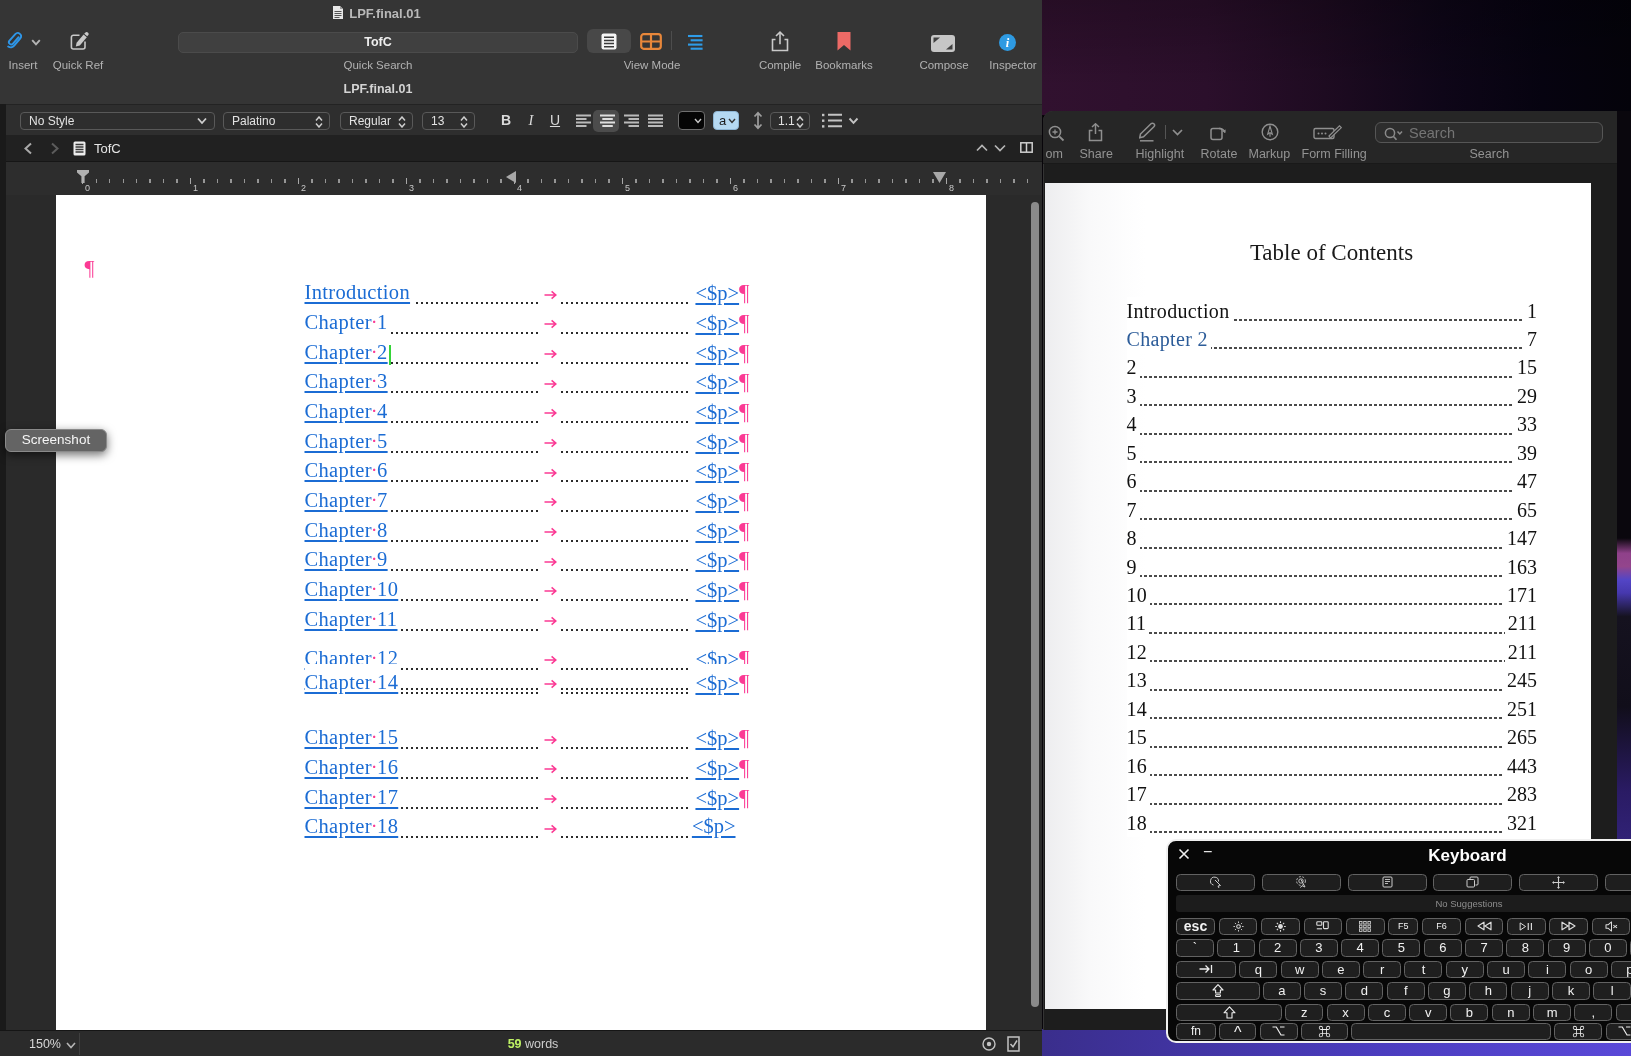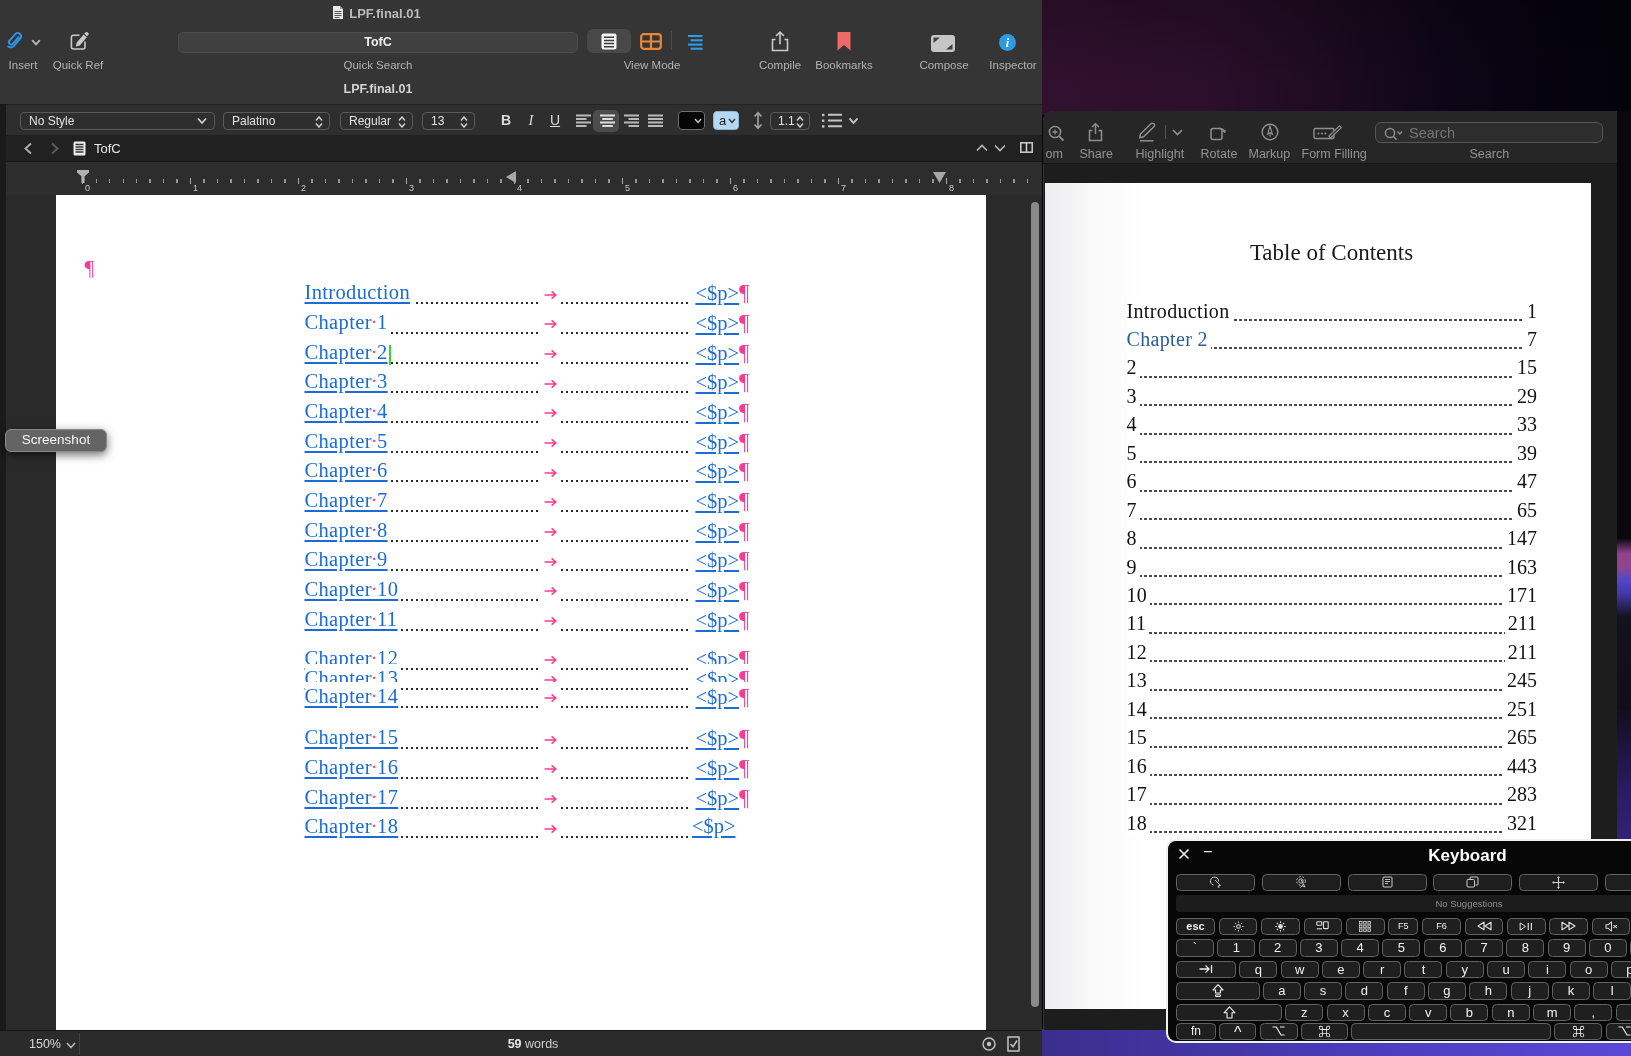--- a/index.html
+++ b/index.html
@@ -329,21 +329,21 @@
 <div class="row" style="top:449px"><span class="dots"></span><span class="txt">Chapter<span class="pink">·</span>12</span><span class="arr">
               <svg width="13" height="10" viewBox="0 0 13 10">
                 <path d="M0.5 5 h11 M7.6 1.4 L11.8 5 L7.6 8.6" fill="none" stroke="#fb3a94" stroke-width="1.55"></path>
               </svg>
             </span><span class="rg"><span class="p">&lt;$p&gt;</span><span class="pink">¶</span></span></div>
 <div class="row" style="top:469.0px"><span class="dots"></span><span class="txt">Chapter<span class="pink">·</span>13</span><span class="arr">
               <svg width="13" height="10" viewBox="0 0 13 10">
                 <path d="M0.5 5 h11 M7.6 1.4 L11.8 5 L7.6 8.6" fill="none" stroke="#fb3a94" stroke-width="1.55"></path>
               </svg>
             </span><span class="rg"><span class="p">&lt;$p&gt;</span><span class="pink">¶</span></span></div>
-<div class="row" style="top:487px"><span class="dots"></span><span class="txt">Chapter<span class="pink">·</span>14</span><span class="arr">
+<div class="row" style="top:473px"><span class="dots"></span><span class="txt">Chapter<span class="pink">·</span>14</span><span class="arr">
               <svg width="13" height="10" viewBox="0 0 13 10">
                 <path d="M0.5 5 h11 M7.6 1.4 L11.8 5 L7.6 8.6" fill="none" stroke="#fb3a94" stroke-width="1.55"></path>
               </svg>
             </span><span class="rg"><span class="p">&lt;$p&gt;</span><span class="pink">¶</span></span></div>
 <div class="row" style="top:528.4px"><span class="dots"></span><span class="txt">Chapter<span class="pink">·</span>15</span><span class="arr">
               <svg width="13" height="10" viewBox="0 0 13 10">
                 <path d="M0.5 5 h11 M7.6 1.4 L11.8 5 L7.6 8.6" fill="none" stroke="#fb3a94" stroke-width="1.55"></path>
               </svg>
             </span><span class="rg"><span class="p">&lt;$p&gt;</span><span class="pink">¶</span></span></div>
 <div class="row" style="top:558.0px"><span class="dots"></span><span class="txt">Chapter<span class="pink">·</span>16</span><span class="arr">
@@ -364,21 +364,21 @@
         </div>
     </div>
     <div class="abs" style="left:1024.5px;top:7px;width:8px;height:805px;border-radius:4px;background:#8a8a8a"></div>
   </div>
   <div class="abs" id="footer">
     <div class="abs" style="left:29px;top:6px;font-size:12.5px;color:#d8d8d8">150%</div>
     <svg class="abs" style="left:66px;top:11px" width="10" height="7" viewBox="0 0 10 7">
         <path d="M1 1 L5 5.5 L9 1" fill="none" stroke="#b5b5b5" stroke-width="1.6"></path>
       </svg>
     <div class="abs" style="left:79px;top:2px;width:1px;height:22px;background:#3f3f3f"></div>
-    <div class="abs" style="left:12px;top:6px;width:1042px;text-align:center;font-size:12.5px;color:#cdcdcd"><b style="color:#e5e5e5">59</b> words</div>
+    <div class="abs" style="left:12px;top:6px;width:1042px;text-align:center;font-size:12.5px;color:#cdcdcd"><b style="color:#bef264">59</b> words</div>
     <svg class="abs" style="left:982px;top:6px" width="14" height="14" viewBox="0 0 14 14">
         <circle cx="7" cy="7" r="6" fill="none" stroke="#c3c3c3" stroke-width="1.4"></circle>
         <circle cx="7" cy="7" r="2.2" fill="#c3c3c3"></circle>
       </svg>
     <svg class="abs" style="left:1007px;top:5px" width="13" height="16" viewBox="0 0 13 16">
         <path d="M1 1 h11 v14 h-11 z" fill="none" stroke="#c3c3c3" stroke-width="1.5"></path>
         <path d="M3.5 8 l2.5 2.8 L10 4.5" fill="none" stroke="#c3c3c3" stroke-width="1.5"></path>
       </svg>
   </div>
 </div>
@@ -503,21 +503,21 @@
             <path d="M6.5 0 L8 2H5zM6.5 13 L5 11h3zM0 6.5 L2 5v3zM13 6.5 L11 8V5z"></path>
           </g>
         </svg>
       </div>
       <div class="key" style="width:79px;height:16.5px;background:#1e1e1e"></div>
     </div>
 <div class="abs" style="left:8px;top:53.5px;width:660px;height:17px;background:#1c1c1c;border-radius:3px"></div>
 <div class="abs" style="left:8px;top:57px;width:586px;text-align:center;font-size:9.5px;color:#8e8e8e">No Suggestions</div>
 <div class="krow" style="top:76.5px;gap:3.8px">
       <div class="key" style="width:39px">
-        <span style="font-size:11px;font-weight:bold">esc</span>
+        <span style="font-size:14px;font-weight:bold">esc</span>
       </div>
       <div class="key" style="width:38.6px">
         <svg width="11" height="11" viewBox="0 0 12 12">
           <circle cx="6" cy="6" r="2" fill="none" stroke="#ddd" stroke-width="1.1"></circle>
           <g stroke="#ddd" stroke-width="1">
             <path d="M6 0.5v1.6M6 9.9v1.6M0.5 6h1.6M9.9 6h1.6M2.1 2.1l1.1 1.1M8.8 8.8l1.1 1.1M9.9 2.1 8.8 3.2M3.2 8.8 2.1 9.9"></path>
           </g>
         </svg>
       </div>
       <div class="key" style="width:38.6px">

